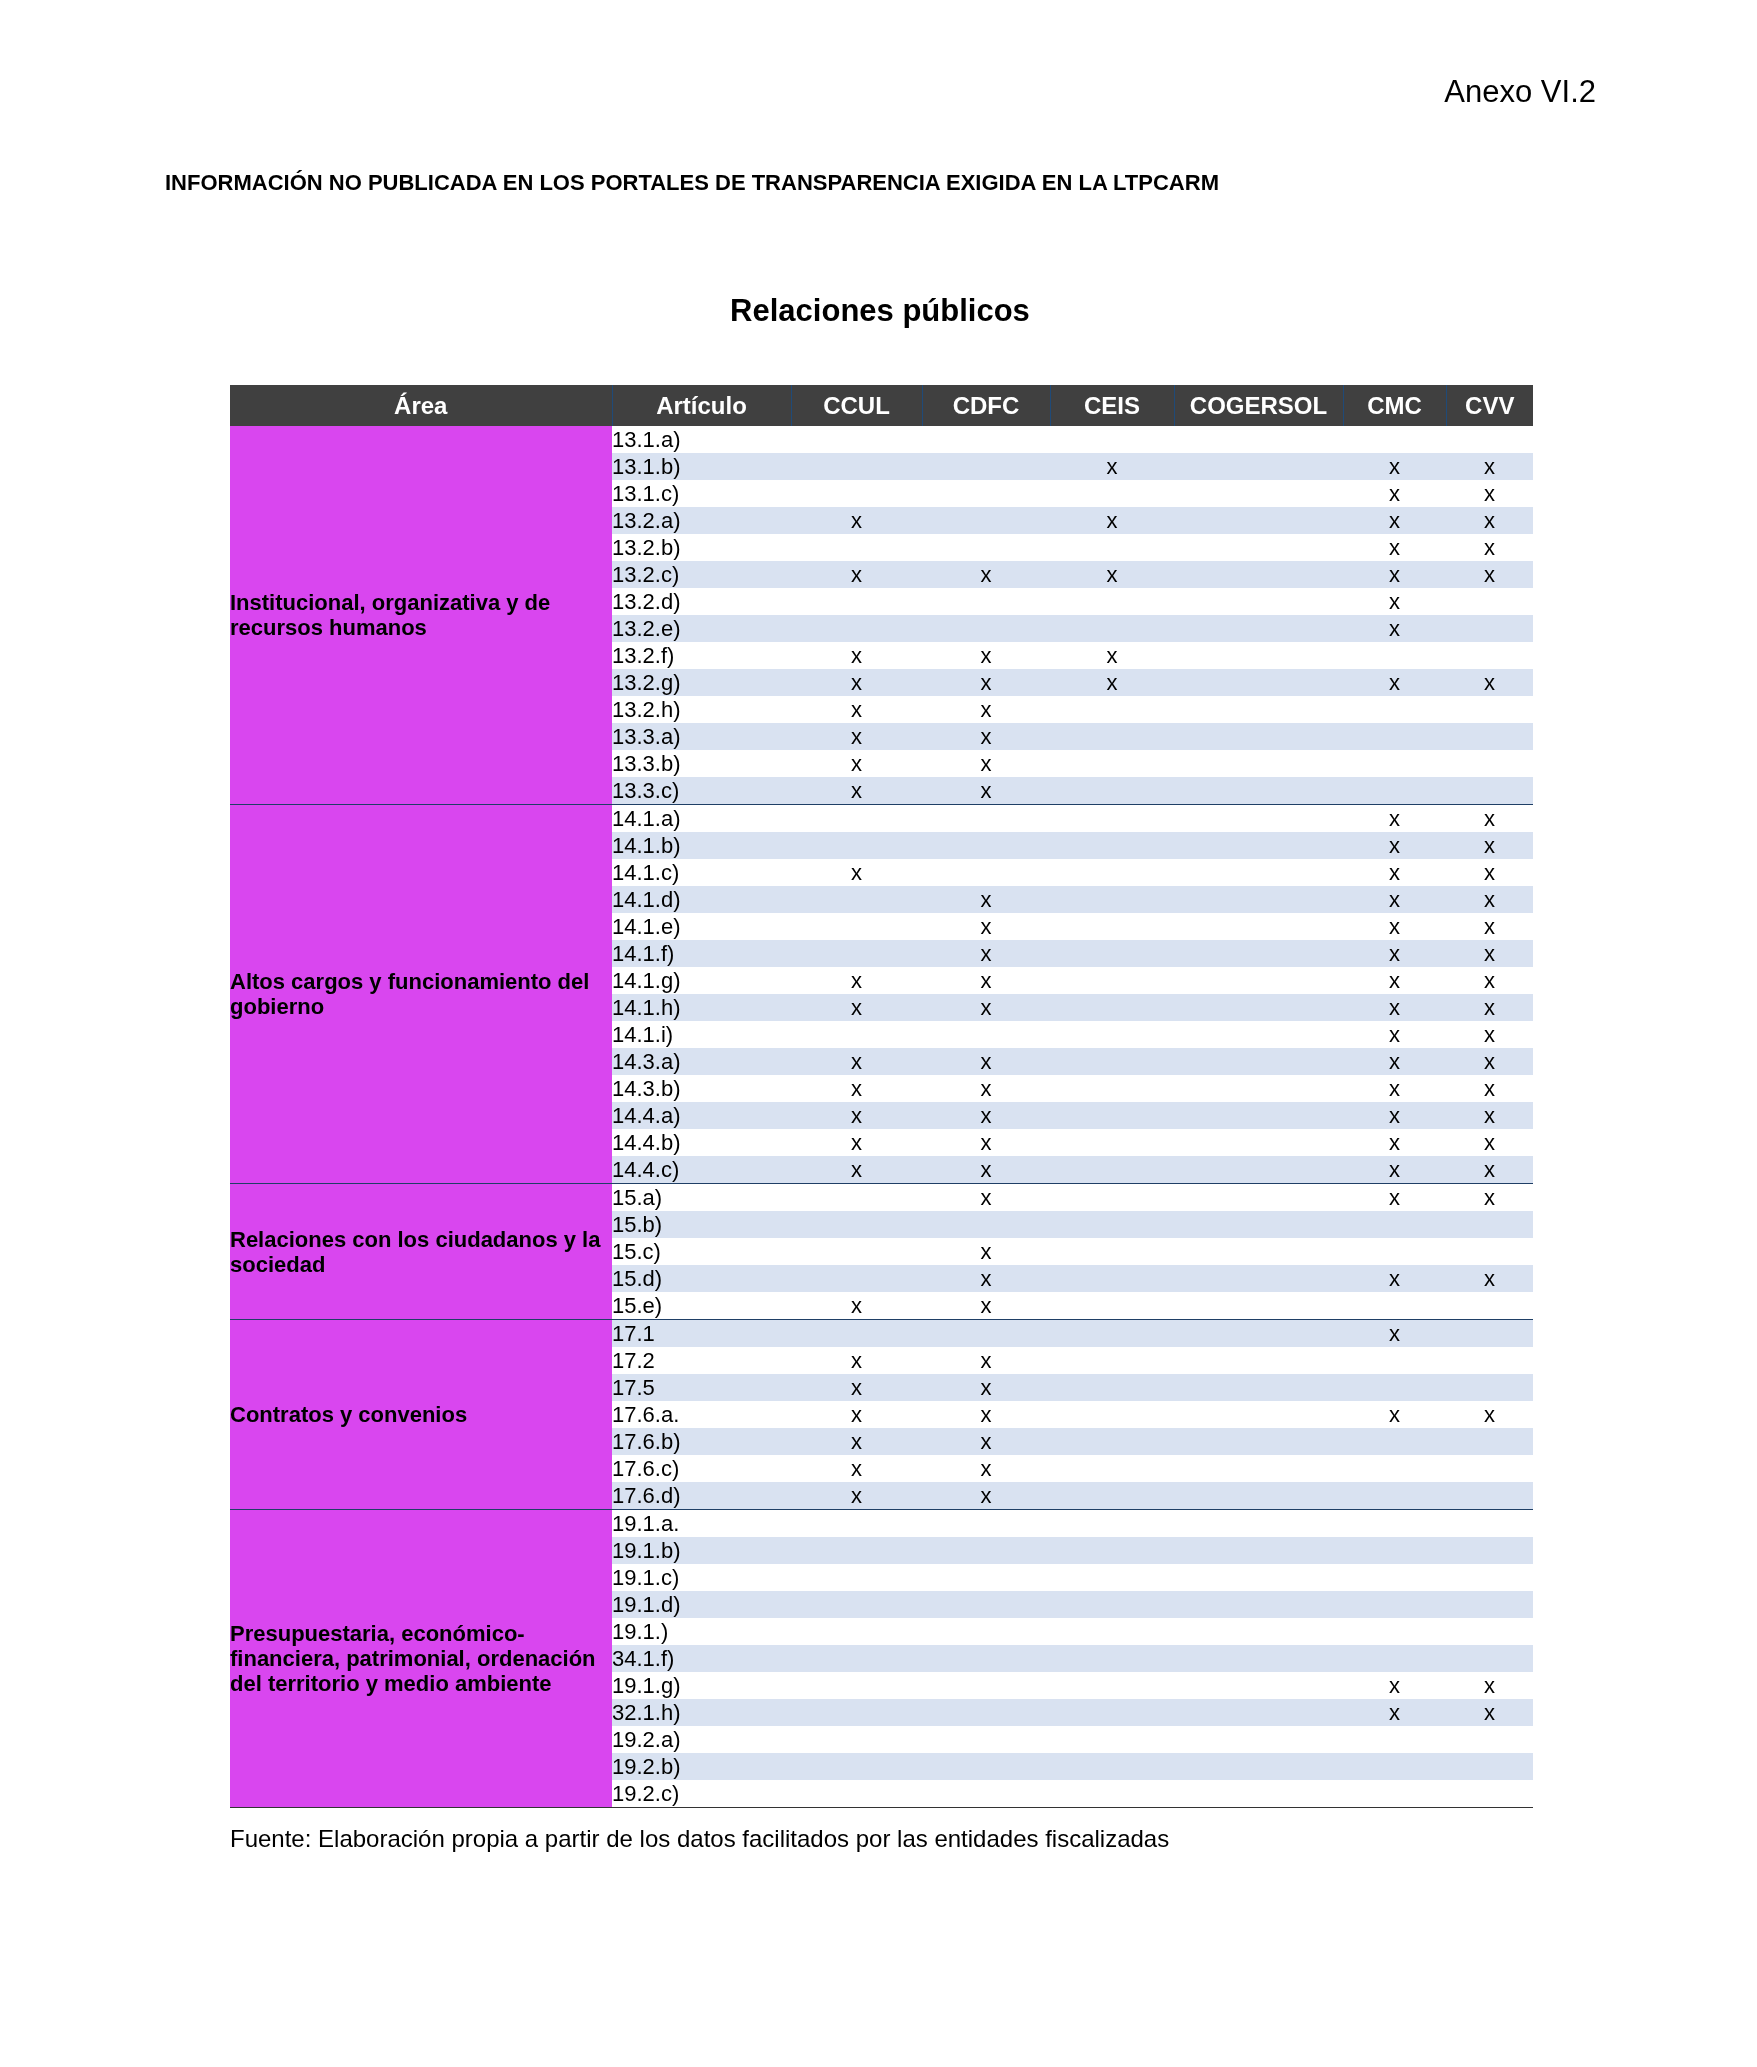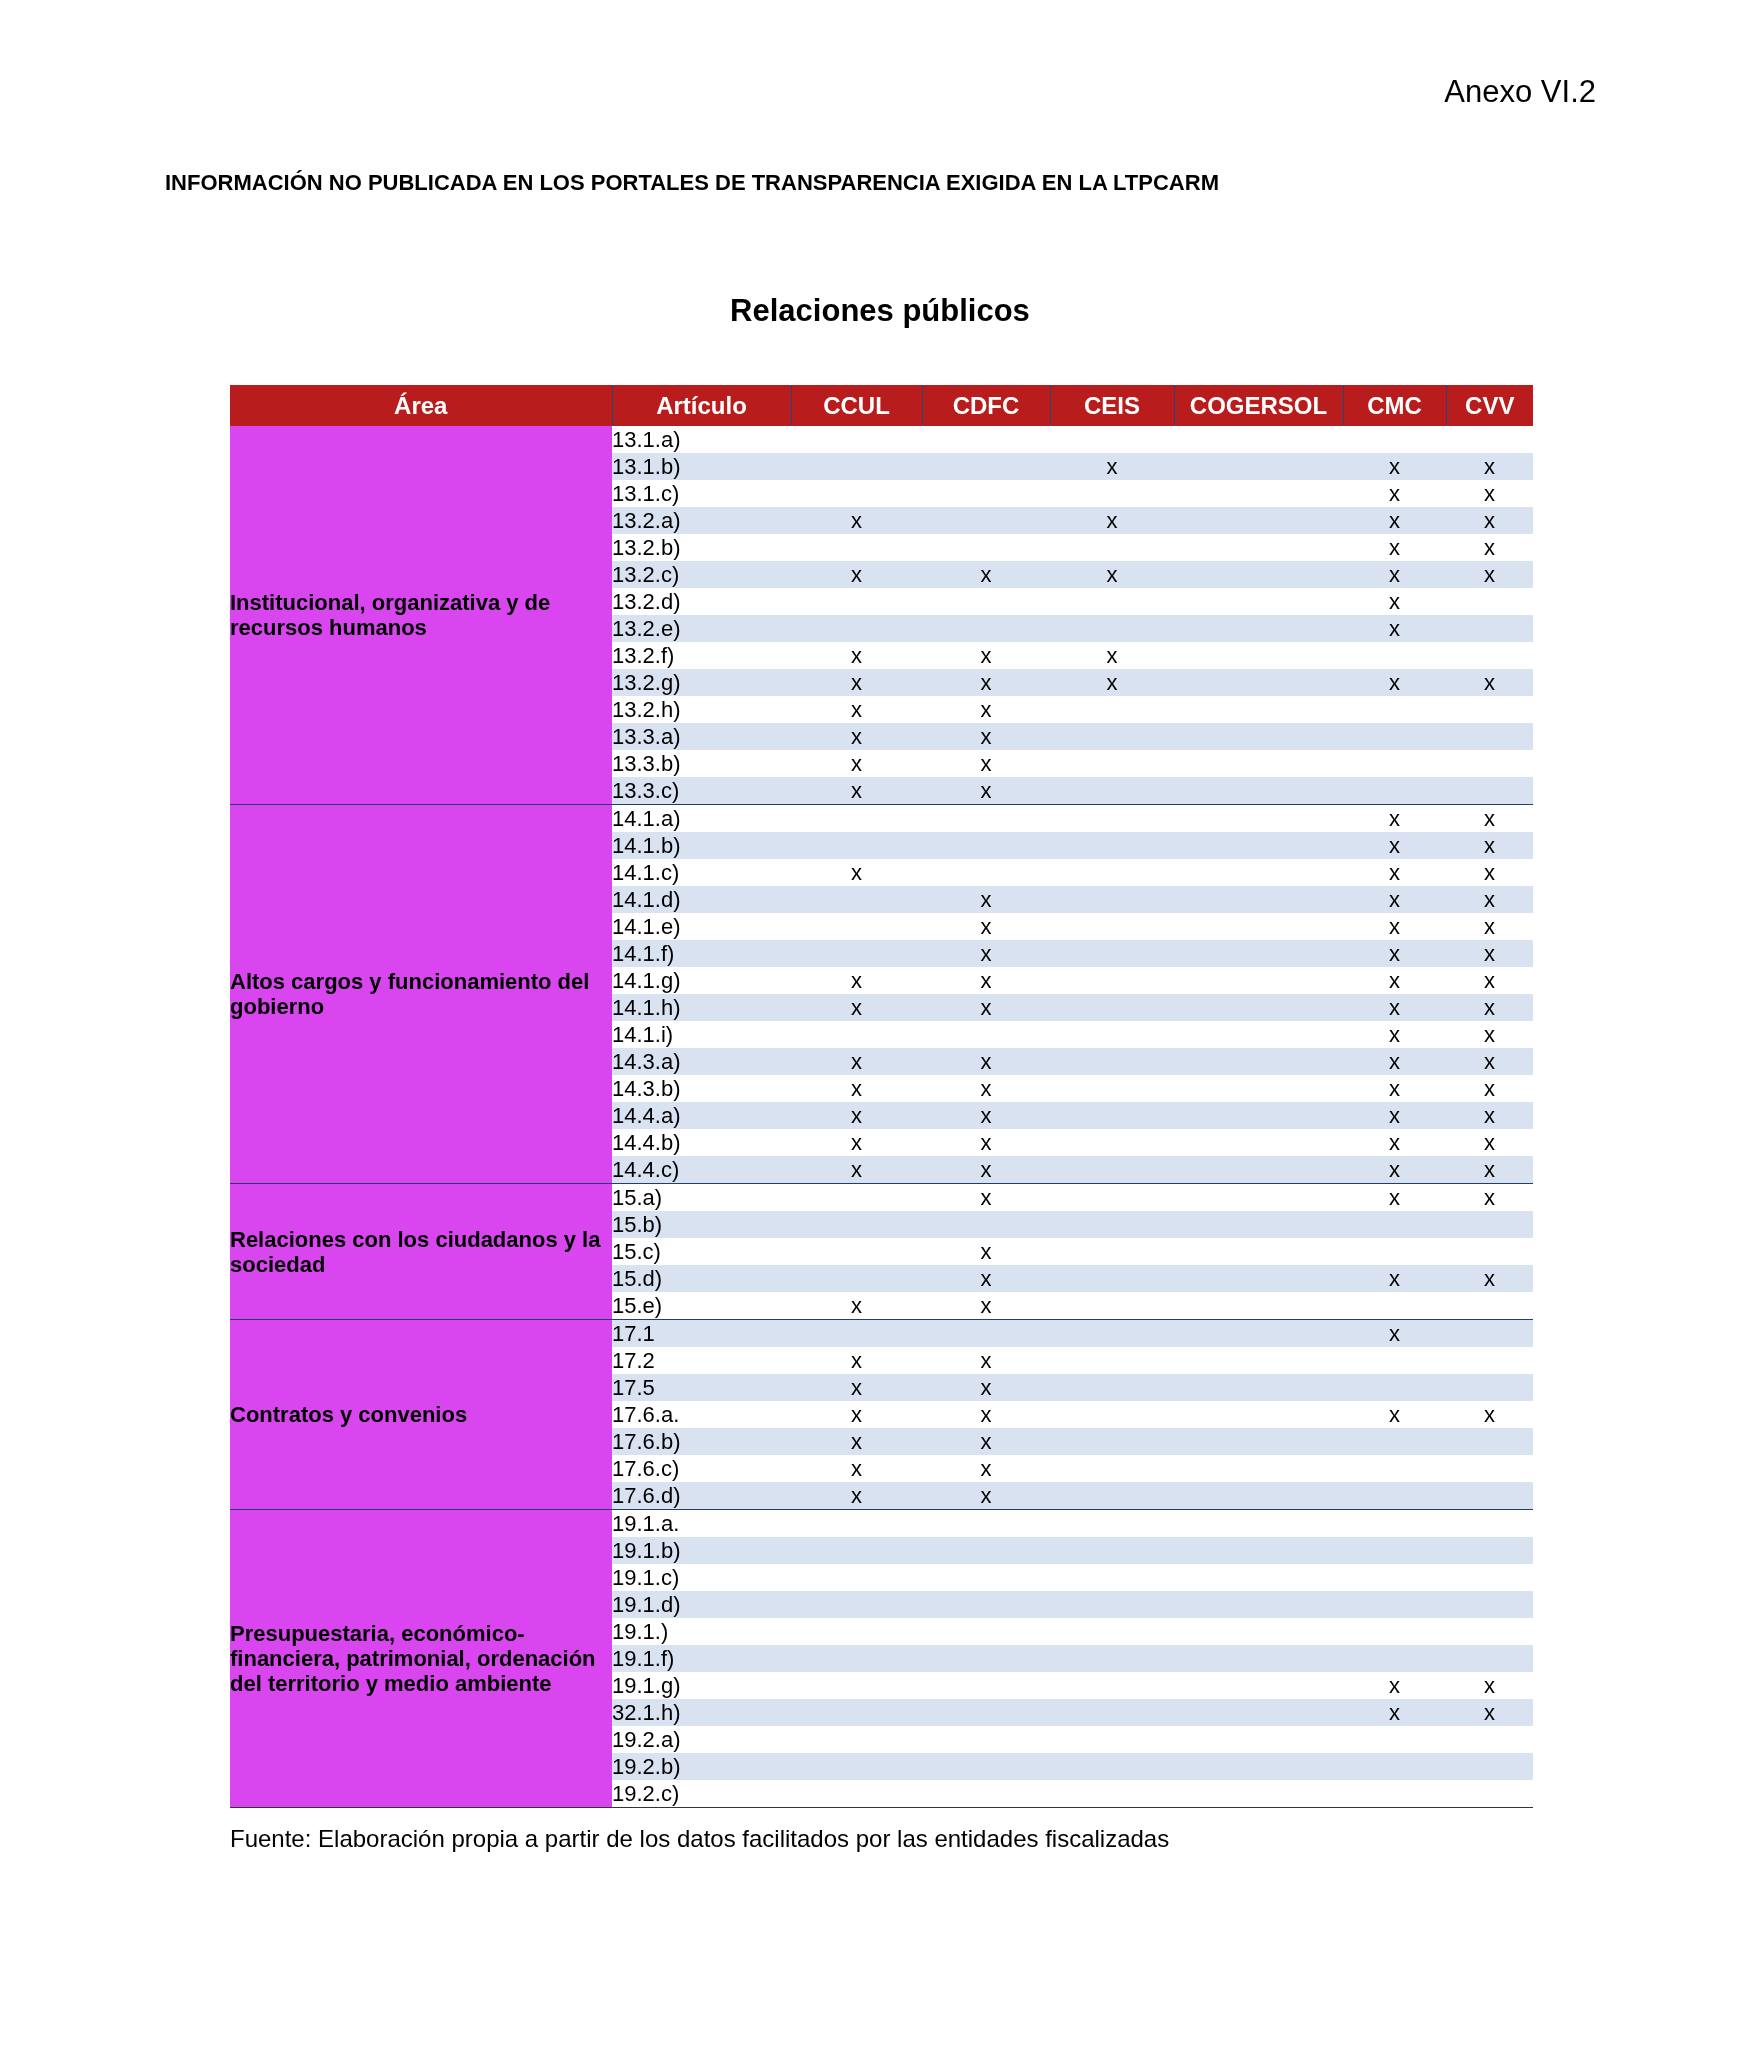--- a/index.html
+++ b/index.html
@@ -1,21 +1,21 @@
 <!DOCTYPE html>
 <html style="font-size:13.2px"><head>
 <meta charset="utf-8">
 <style>
   html, body { margin:0; padding:0; background:#ffffff; }
   body { width:1757px; height:2067px; position:relative; font-family:"Liberation Sans", sans-serif; color:#000; }
   .annex { position:absolute; top:74px; right:161px; font-size:31px; font-weight:normal; }
   .title { position:absolute; top:164px; left:165px; width:1430px; text-align:left; font-size:22px; font-weight:bold; line-height:38px; }
   .subtitle { position:absolute; top:293px; left:165px; width:1430px; text-align:center; font-size:31px; font-weight:bold; }
   table.grid { position:absolute; top:385px; left:230px; width:1303px; border-collapse:collapse; table-layout:fixed; }
-  table.grid th { background:#b91c1c; color:#fff; font-size:24px; font-weight:bold; height:41px; text-align:center; padding:0; border-right:0.8px solid #1f4a78; }
+  table.grid th { background:#404040; color:#fff; font-size:24px; font-weight:bold; height:41px; text-align:center; padding:0; border-right:0.8px solid #1f4a78; }
   table.grid th:last-child { border-right:none; }
   table.grid td { font-size:22px; height:27px; padding:0; line-height:25px; }
   td.area { font-weight:bold; font-size:22px; line-height:27px; vertical-align:middle; padding-left:11.6px; padding-right:8.3px; background:#d946ef; }
   td.art { padding-left:11.6px; }
   td.mark { text-align:center; }
   tr.shade td:not(.area) { background:#d9e2f1; }
   tr.group-start td { border-top:1.7px solid #1f3f66;margin-top:23px; }
   tr.last-row td { border-bottom:1.7px solid #333; }
   .source { position:absolute; top:1825px; left:230px; font-size:24px; }
   col.c-area { width:382px; } col.c-art { width:179px; } col.c-ccul { width:131px; } col.c-cdfc { width:128px; }
@@ -456,21 +456,21 @@
       <tr>
         <td class="art">19.1.)</td>
         <td class="mark"></td>
         <td class="mark"></td>
         <td class="mark"></td>
         <td class="mark"></td>
         <td class="mark"></td>
         <td class="mark"></td>
       </tr>
       <tr class="shade">
-        <td class="art">19.1.f)</td>
+        <td class="art">34.1.f)</td>
         <td class="mark"></td>
         <td class="mark"></td>
         <td class="mark"></td>
         <td class="mark"></td>
         <td class="mark"></td>
         <td class="mark"></td>
       </tr>
       <tr>
         <td class="art">19.1.g)</td>
         <td class="mark"></td>

